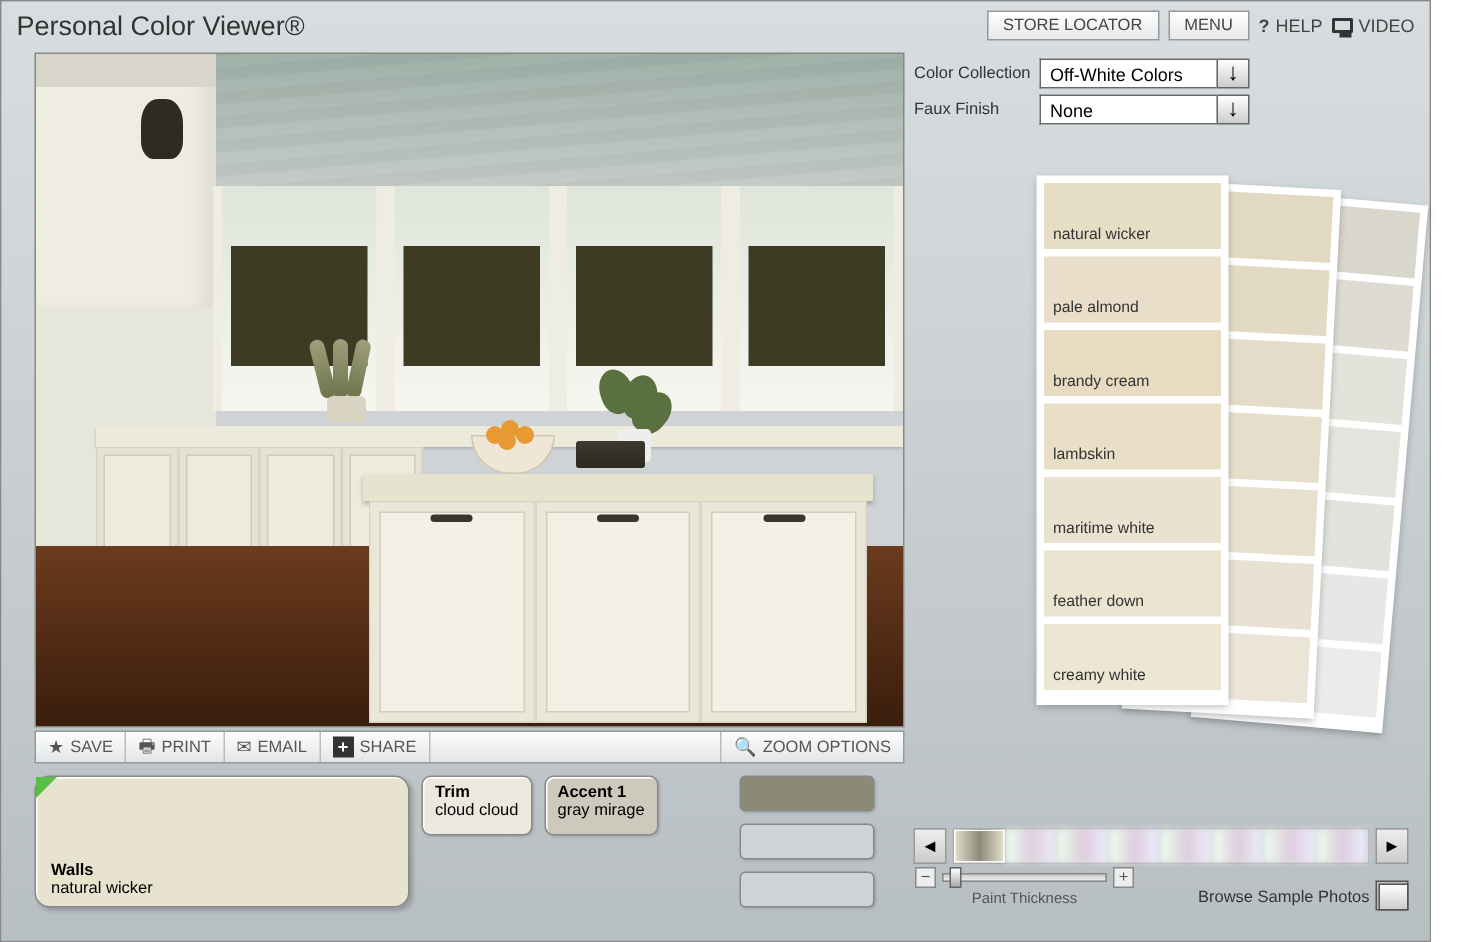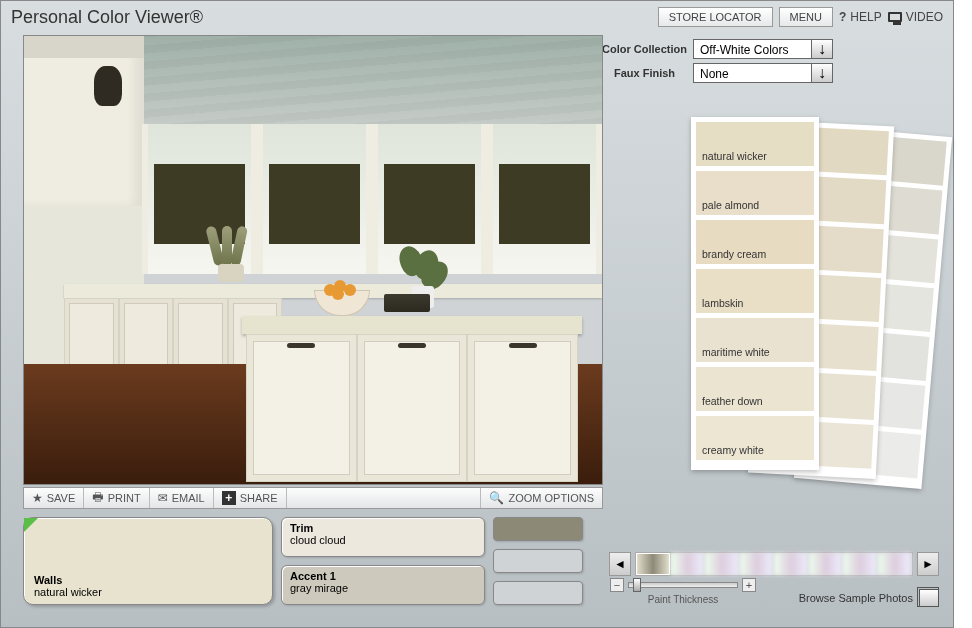--- a/index.html
+++ b/index.html
@@ -11,21 +11,21 @@
 .titlebar span { font-style: normal; }
 
 .topbar { position: absolute; top: 6px; right: 10px; display: flex; gap: 6px; align-items: center; }
 .topbtn { background: linear-gradient(#fff,#e6e8ea); border: 1px solid #999; padding: 3px 10px; font-size: 11px; color: #444; cursor: pointer; }
 .helpgrp { display: flex; align-items: center; gap: 4px; font-size: 12px; color: #444; }
 .icon-q { font-weight: bold; }
 .icon-monitor { display:inline-block; width:14px; height:10px; border:2px solid #333; border-radius:1px; position:relative; }
 .icon-monitor::after { content:""; position:absolute; bottom:-5px; left:3px; width:8px; height:3px; background:#333; }
 
 .controls-row { position: absolute; top: 38px; right: 120px; display: grid; grid-template-columns: auto 140px; gap: 4px 6px; align-items: center; }
-.ctrl-label { font-size: 11px; text-align: center; color: #333; font-weight: bold; }
+.ctrl-label { font-size: 11px; text-align: left; color: #333; }
 .select { display:flex; }
 .select-text { flex:1; background:#fff; border:1px solid #666; border-right:none; padding: 2px 6px; font-size:12px; height:20px; line-height:16px;}
 .select-arrow { width:22px; height:20px; background:linear-gradient(#fff,#ccc); border:1px solid #666; display:flex; align-items:center; justify-content:center; font-weight:bold; cursor:pointer;}
 
 .radio-col { position:absolute; top:38px; right:8px; display:flex; flex-direction:column; gap:4px; }
 .radio-row { display:flex; align-items:center; gap:5px; font-size:11px; color:#333; }
 .radio-dot { width:10px; height:10px; border:1px solid #777; border-radius:50%; background:#fff; position:relative; }
 .radio-dot.checked::after { content:""; position:absolute; top:1.5px; left:1.5px; width:5px; height:5px; background:#000; border-radius:50%; }
 
 .stage { position:absolute; top:34px; left:22px; width:580px; height:450px; background:#cfd3d6; border:1px solid #888; box-shadow:inset 1px 1px 0 #fff; overflow:hidden;}
@@ -70,21 +70,21 @@
 .tbtn { display:flex; align-items:center; gap:4px; padding:0 8px; height:100%; border-right:1px solid #bbb; cursor:pointer;}
 .tbtn:last-child { margin-left:auto; border-right:none; border-left:1px solid #bbb;}
 .ticon { font-size:12px;}
 .ticon.share { background:#333; color:#fff; width:14px; height:14px; display:inline-flex; align-items:center; justify-content:center; font-weight:bold;}
 
 .bottom-row { position:absolute; top:516px; left:22px; right:370px; display:grid; grid-template-columns: 250px 1fr 90px; gap:8px; }
 .swatch-big { height:88px; background:#e8e3ce; border:1px solid #888; border-radius:10px; position:relative; padding:16px; box-shadow:2px 2px 3px rgba(0,0,0,0.2), inset 1px 1px 0 #fff;}
 .swatch-big::before{content:""; position:absolute; top:0; left:0; border-style:solid; border-width:14px 14px 0 0; border-color:#5abf47 transparent transparent transparent;}
 .swatch-big .swlabels{position:absolute; bottom:6px; left:10px; font-size:11px;}
 .swatch-big .swlabels b{font-weight:bold; display:block;}
-.mid-col { display:flex; flex-direction:column; gap:8px;}
+.mid-col { display:flex; flex-direction:row; gap:8px;}
 .swatch-sm { height:40px; border:1px solid #888; border-radius:6px; padding:4px 8px; font-size:11px; box-shadow:1px 1px 2px rgba(0,0,0,0.15), inset 1px 1px 0 #fff;}
 .swatch-sm b { font-weight:bold; display:block;}
 .trim-sw { background:#ece8de;}
 .accent-sw{ background:#cdcabd;}
 .mini-col { display:flex; flex-direction:column; gap:8px;}
 .mini-sw { height:24px; border:1px solid #888; border-radius:4px; box-shadow:1px 1px 2px rgba(0,0,0,0.15);}
 .mini1{background:#8c8a77;} .mini2{background:#cfd3d6;} .mini3{background:#cfd3d6;}
 
 
 .fan { position:absolute; top:116px; right:16px; width:300px; height:378px; }

